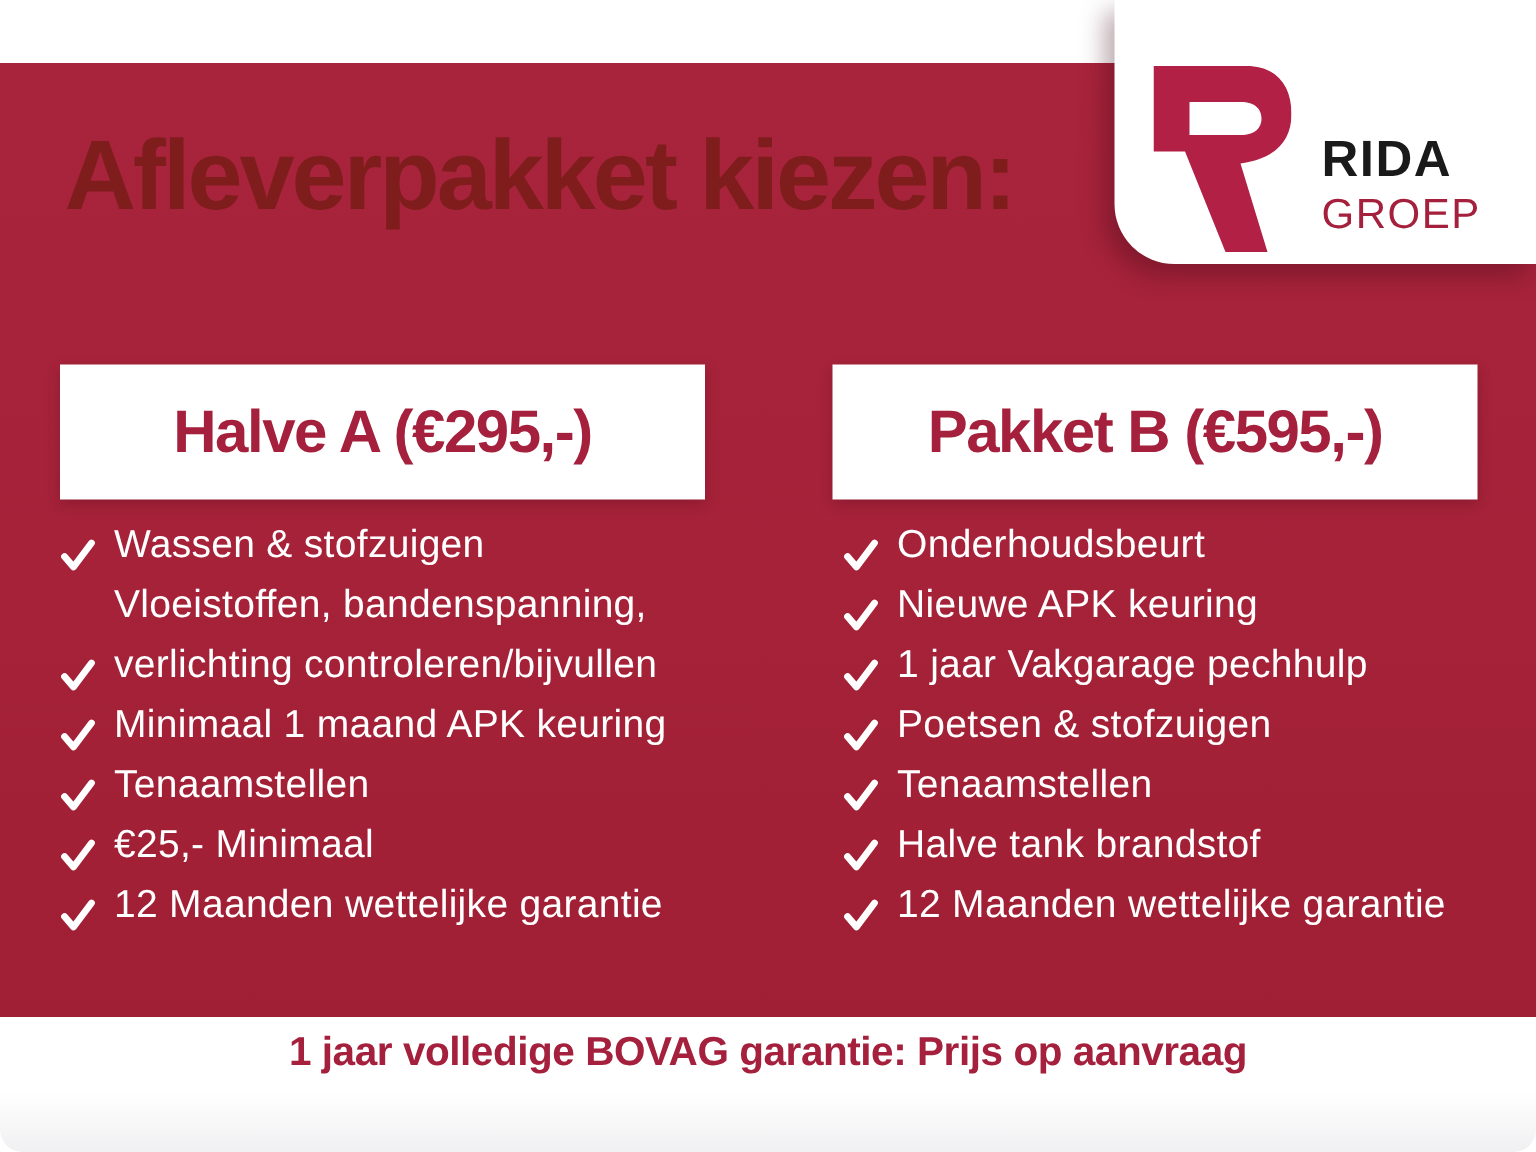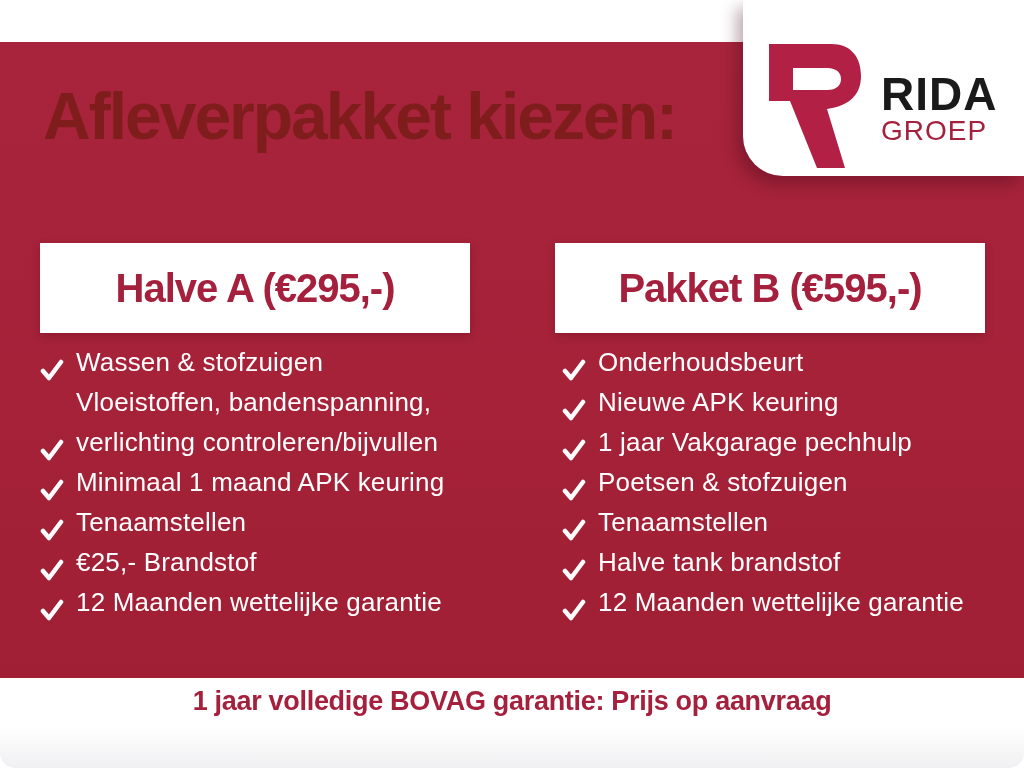--- a/index.html
+++ b/index.html
@@ -37,24 +37,25 @@
     top: 0; right: 0;
     width: 281px; height: 176px;
     background: #ffffff;
     border-bottom-left-radius: 40px;
     box-shadow: -6px 8px 16px rgba(60, 5, 20, 0.35);
   }
   .logo-mark { position: absolute; left: 26px; top: 44px; }
   .logo-text { position: absolute; left: 138px; top: 72px; }
   .logo-name {
     color: #1a1a1a;
-    font-size: 46px;
+    font-size: 34px;
     line-height: 44px;
     font-weight: 800;
     letter-spacing: 1px;
+    margin-top: 12px;
   }
   .logo-sub {
     color: #a5203c;
     font-size: 28px;
     line-height: 30px;
     font-weight: 500;
     letter-spacing: 1px;
   }
 
   
@@ -181,21 +182,21 @@
         </svg>
       </span>
     <span class="item-text">Tenaamstellen</span>
   </li>
   <li>
     <span class="check">
         <svg width="24" height="24" viewBox="0 0 24 24">
           <path d="M3 13 L9 20 L21 4" stroke="#ffffff" stroke-width="4.5" fill="none" stroke-linecap="round" stroke-linejoin="round"></path>
         </svg>
       </span>
-    <span class="item-text">€25,- Brandstof</span>
+    <span class="item-text">€25,- Minimaal</span>
   </li>
   <li>
     <span class="check">
         <svg width="24" height="24" viewBox="0 0 24 24">
           <path d="M3 13 L9 20 L21 4" stroke="#ffffff" stroke-width="4.5" fill="none" stroke-linecap="round" stroke-linejoin="round"></path>
         </svg>
       </span>
     <span class="item-text">12 Maanden wettelijke garantie</span>
   </li>
 </ul>

